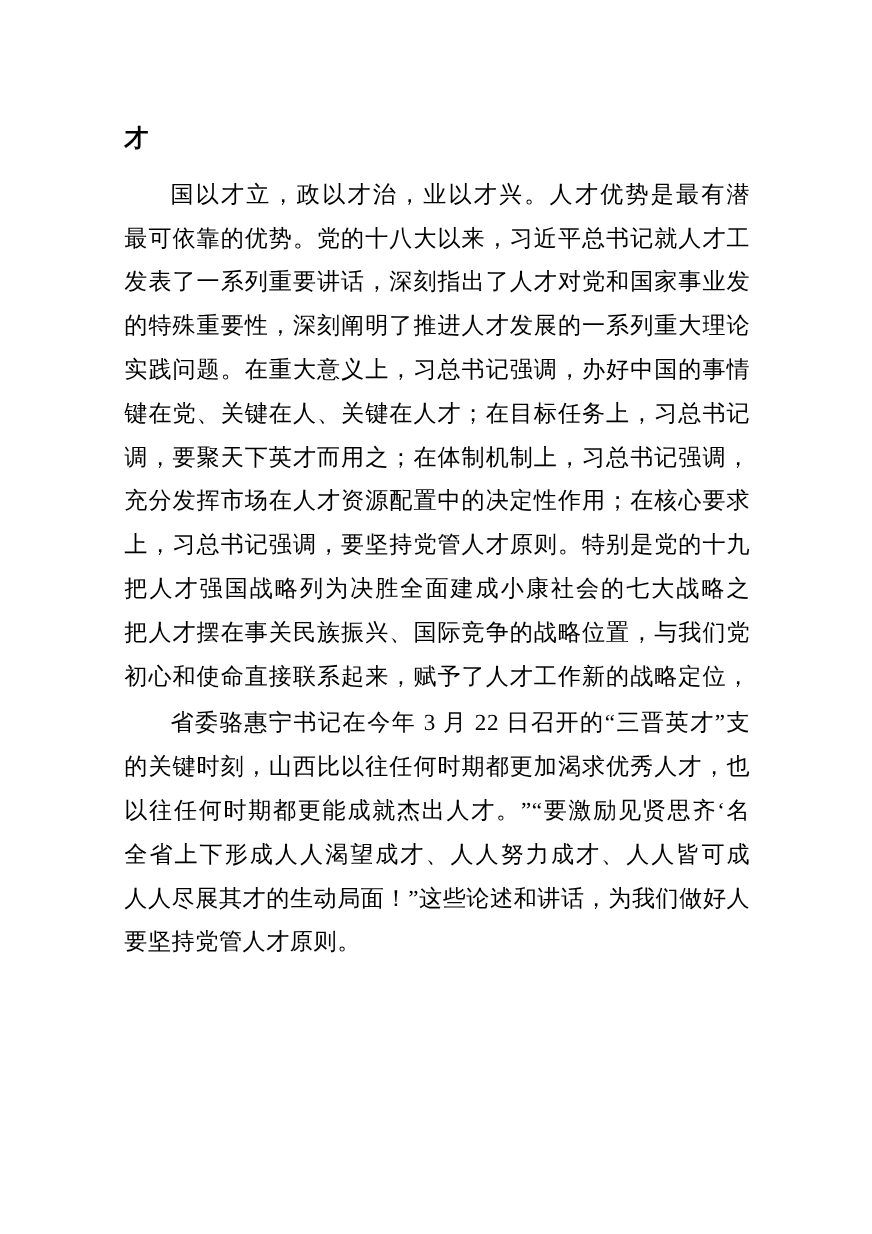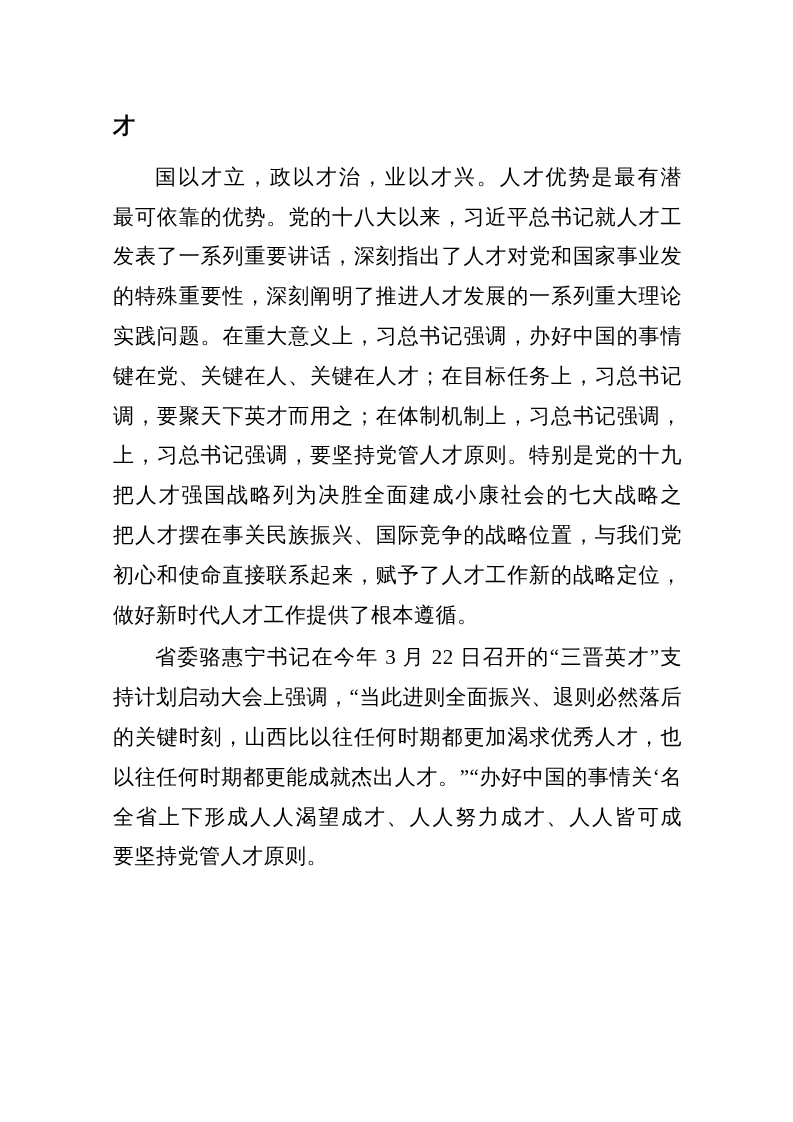--- a/index.html
+++ b/index.html
@@ -64,29 +64,29 @@
     <h1 class="heading">才</h1>
     <div>
         <div class="paragraph">
           <div class="line first">国以才立，政以才治，业以才兴。人才优势是最有潜力、</div>
           <div class="line">最可依靠的优势。党的十八大以来，习近平总书记就人才工作</div>
           <div class="line">发表了一系列重要讲话，深刻指出了人才对党和国家事业发展</div>
           <div class="line">的特殊重要性，深刻阐明了推进人才发展的一系列重大理论和</div>
           <div class="line">实践问题。在重大意义上，习总书记强调，办好中国的事情关</div>
           <div class="line">键在党、关键在人、关键在人才；在目标任务上，习总书记强</div>
           <div class="line">调，要聚天下英才而用之；在体制机制上，习总书记强调，要</div>
+          <div class="line">充分发挥市场在人才资源配置中的决定性作用；在核心要求</div>
           <div class="line">上，习总书记强调，要坚持党管人才原则。特别是党的十九大，</div>
           <div class="line">把人才强国战略列为决胜全面建成小康社会的七大战略之一，</div>
           <div class="line">把人才摆在事关民族振兴、国际竞争的战略位置，与我们党的</div>
           <div class="line">初心和使命直接联系起来，赋予了人才工作新的战略定位，为</div>
-          <div class="line last">做好新时代人才工作提供了根本遵循。</div>
         </div>
         <div class="paragraph">
           <div class="line first">省委骆惠宁书记在今年 3 月 22 日召开的“三晋英才”支</div>
-          <div class="line">持计划启动大会上强调，“当此进则全面振兴、退则必然落后</div>
           <div class="line">的关键时刻，山西比以往任何时期都更加渴求优秀人才，也比</div>
-          <div class="line">以往任何时期都更能成就杰出人才。”“办好中国的事情关‘名</div>
+          <div class="line">以往任何时期都更能成就杰出人才。”“要激励见贤思齐‘名</div>
           <div class="line">全省上下形成人人渴望成才、人人努力成才、人人皆可成才、</div>
+          <div class="line">人人尽展其才的生动局面！”这些论述和讲话，为我们做好人</div>
           <div class="line last">要坚持党管人才原则。</div>
         </div>
       </div>
   </div>
 </div>
 
 </body></html>

